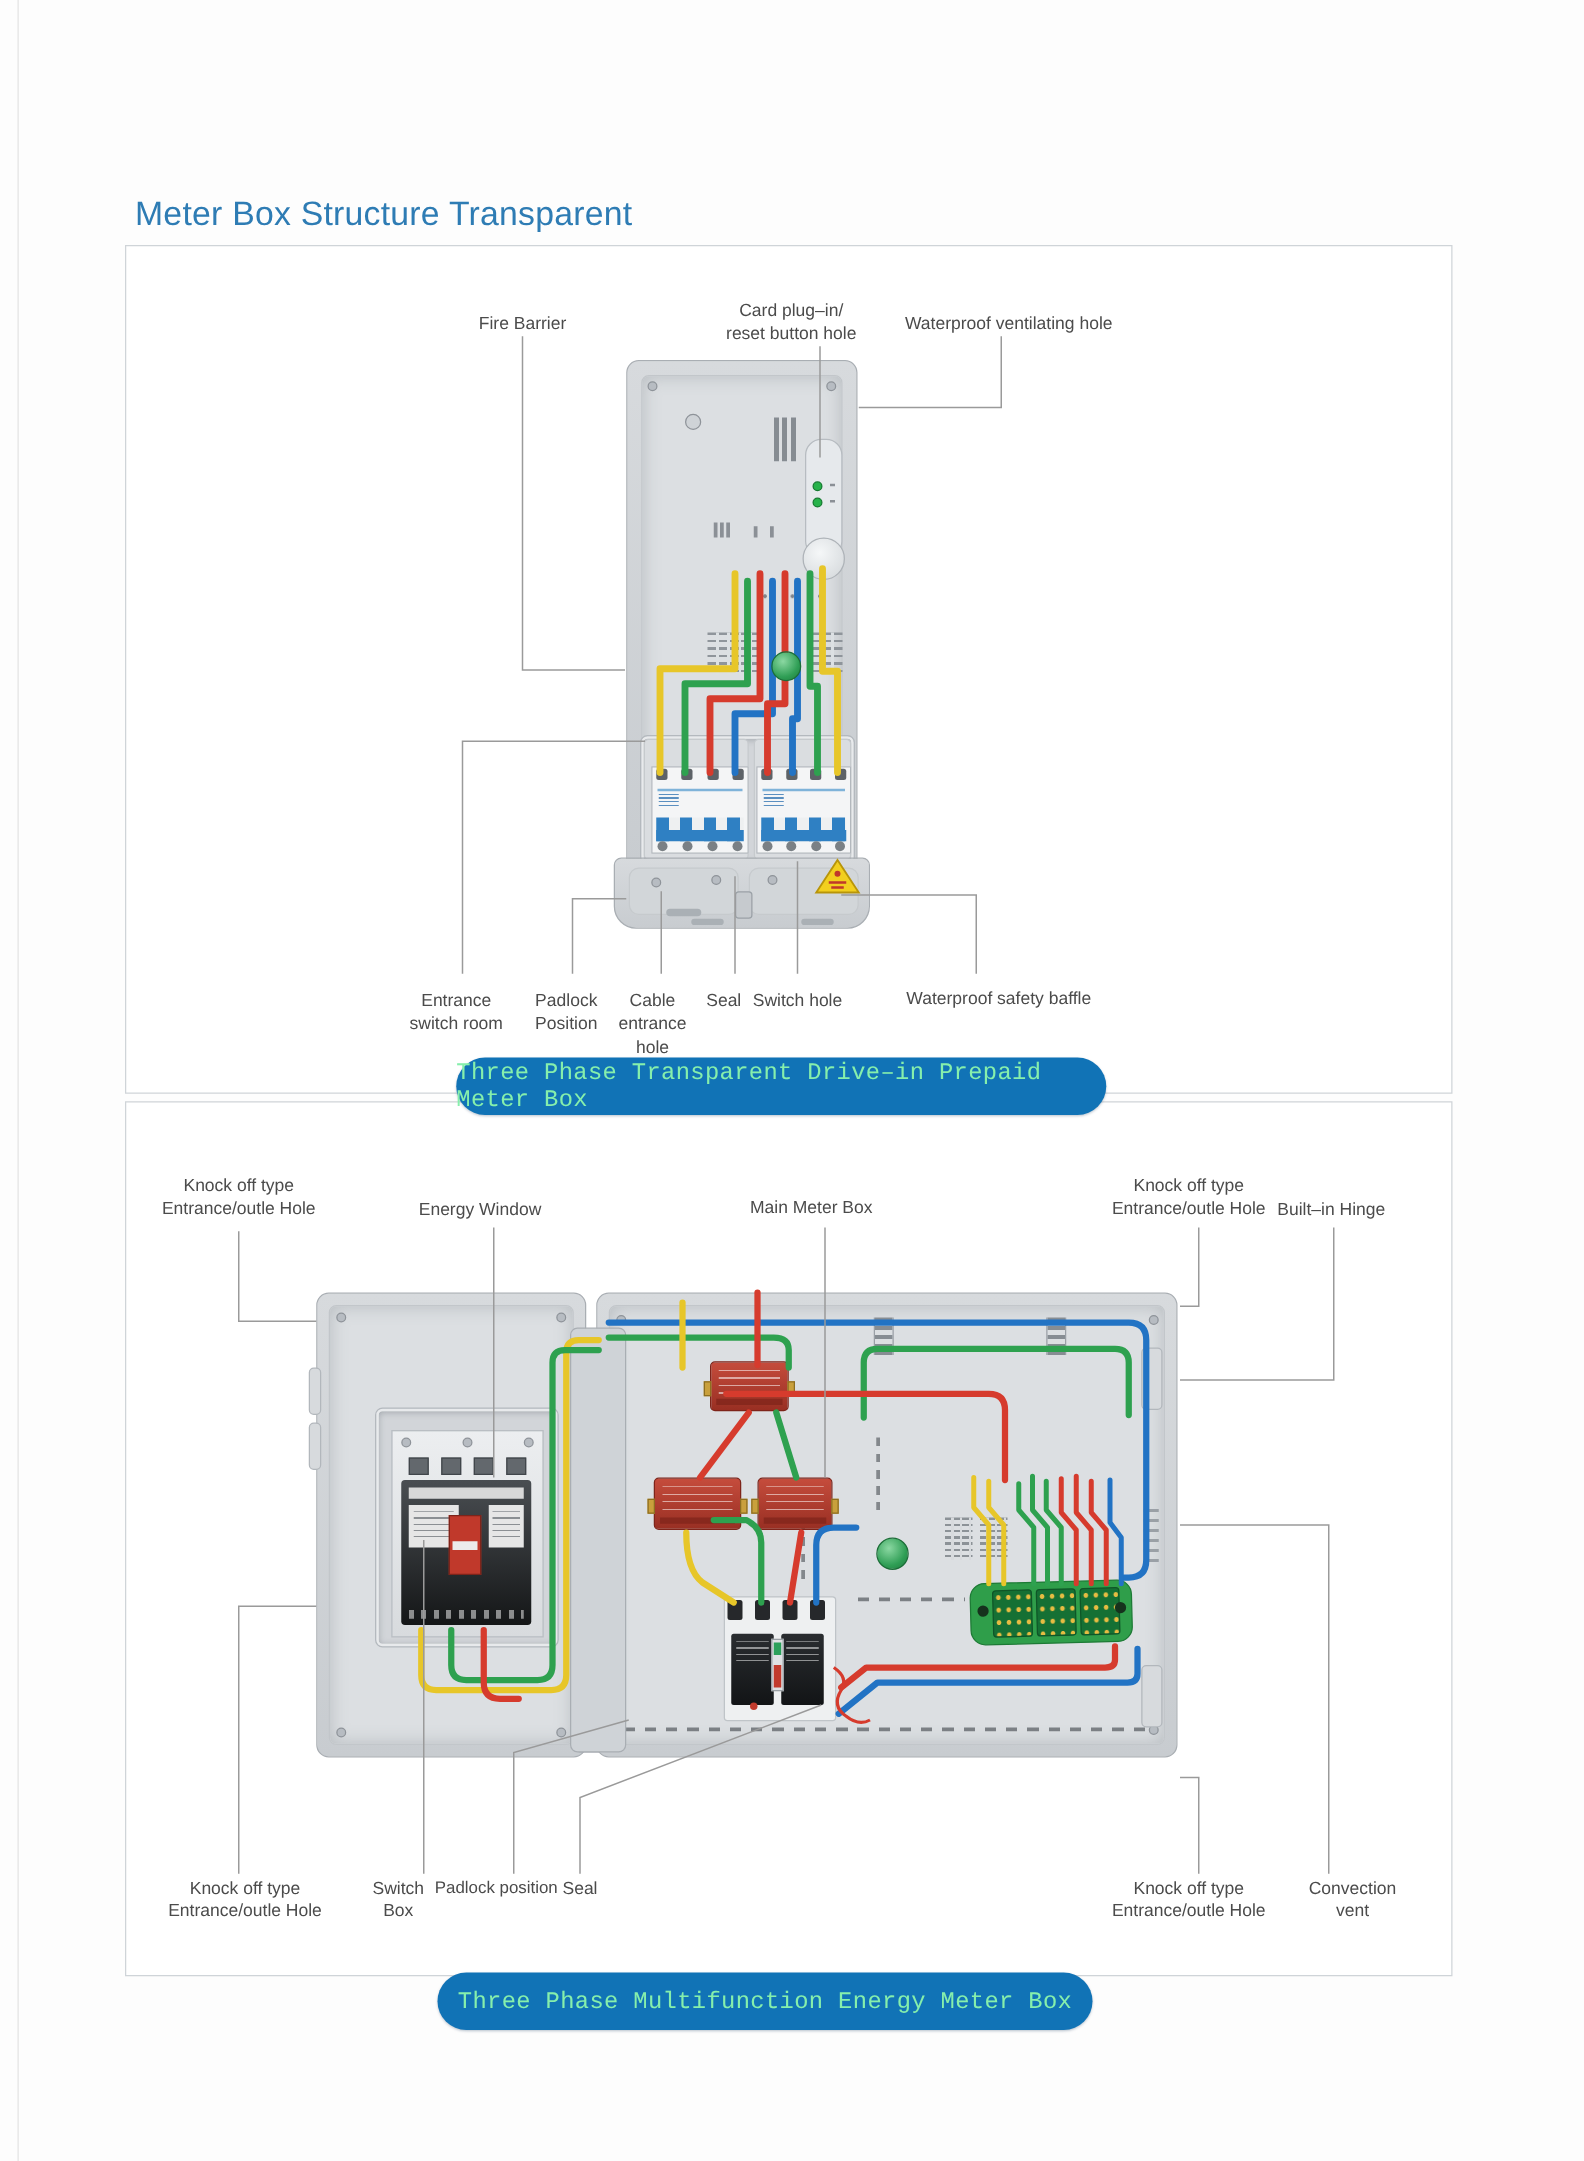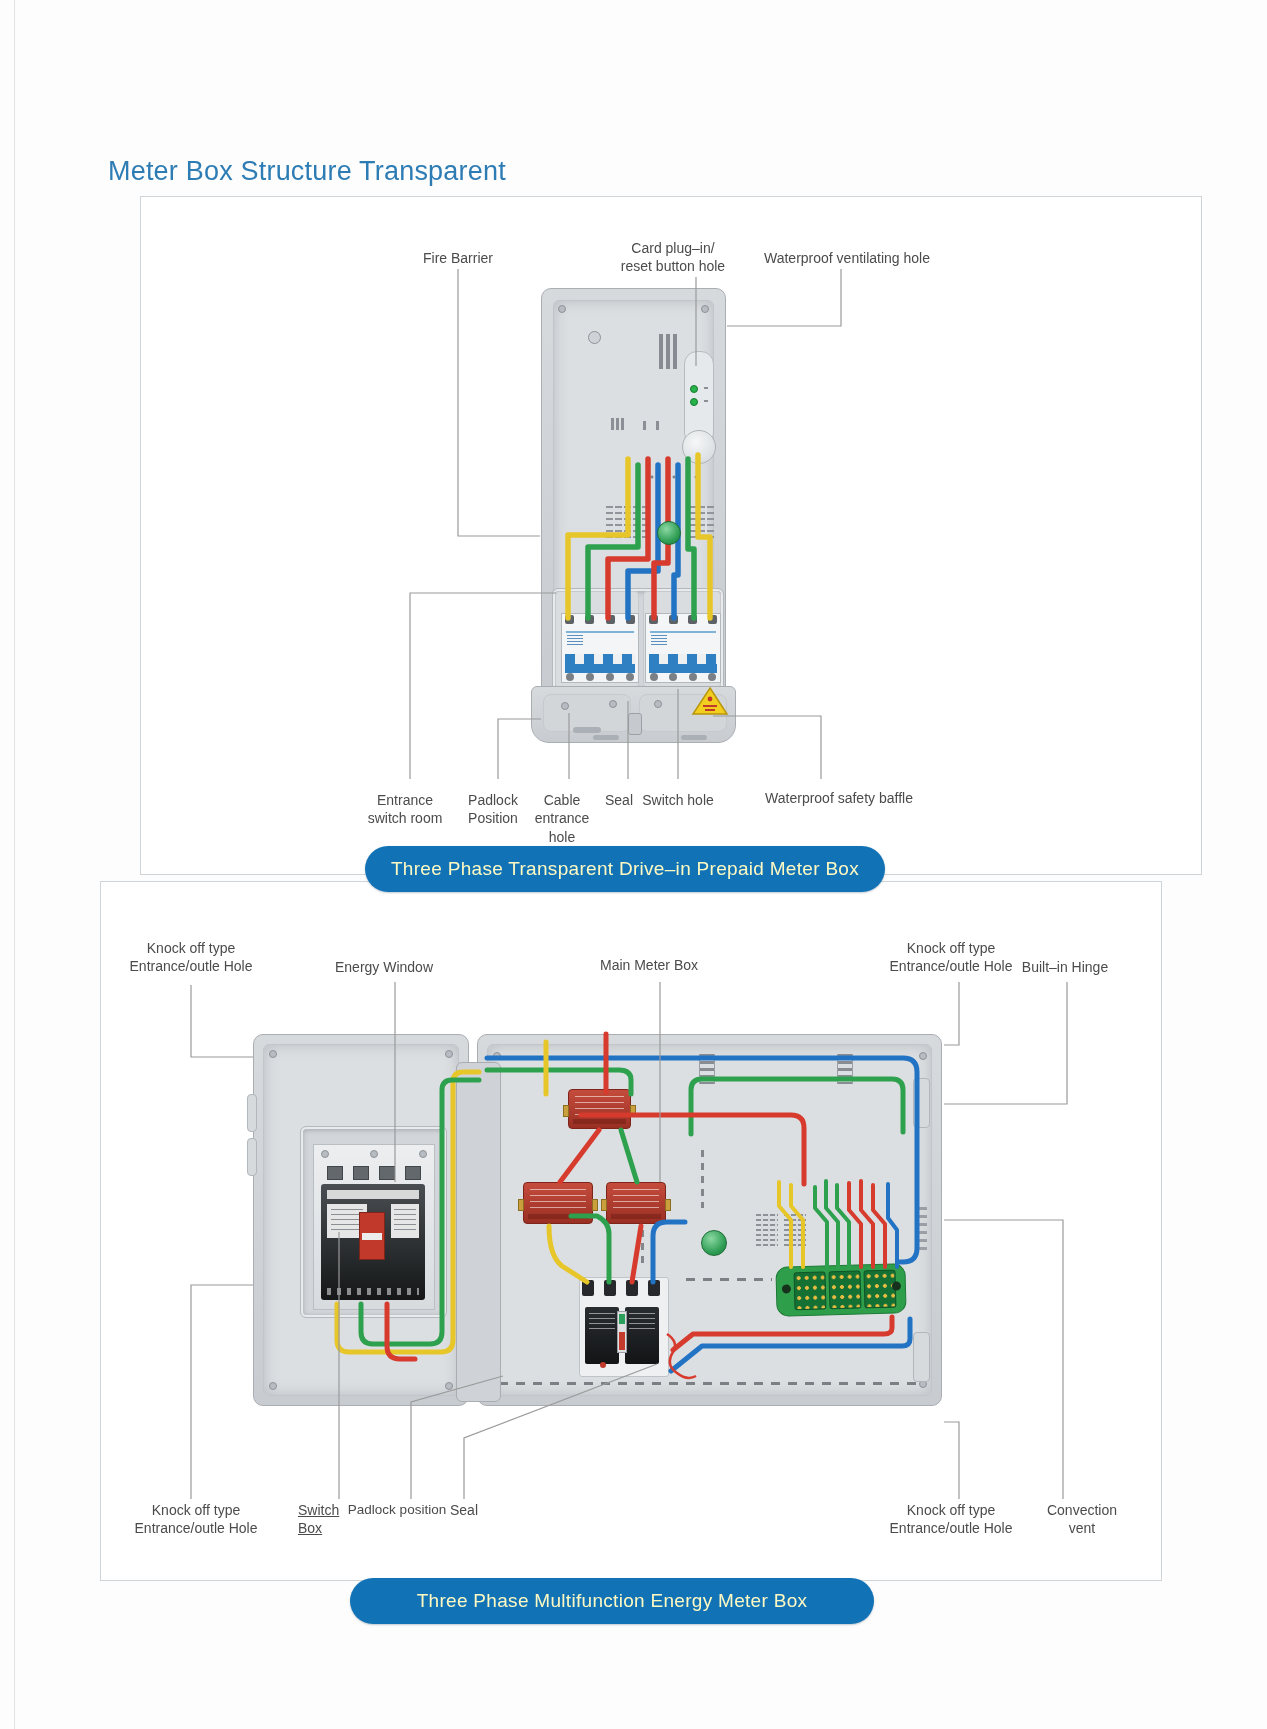--- a/index.html
+++ b/index.html
@@ -1,24 +1,24 @@
 <!DOCTYPE html>
 <html><head>
 <meta charset="utf-8">
 <style>
   html,body{margin:0;padding:0;}
   body{position:relative;width:1267px;height:1729px;background:#fdfdfd;font-family:"Liberation Sans",sans-serif;overflow:hidden;}
   .page-edge{position:absolute;left:14px;top:0;width:1px;height:1729px;background:#e3e3e3;}
   .page-title{position:absolute;left:108px;top:138px;font-size:27px;font-weight:500;color:#2e7cb4;letter-spacing:.2px;}
   .panel{position:absolute;left:100px;width:1060px;background:#fff;border:1px solid #cfd4d8;}
-  #panel1{top:196px;height:677px;margin-left:40px;}
+  #panel1{top:196px;height:677px;}
   #panel2{top:881px;height:698px;}
   .lbl{position:absolute;font-size:14px;line-height:1.32;color:#4b4b4b;text-align:center;white-space:pre-line;transform:translateX(-50%);}
-  .lbl.la{transform:none;text-align:left;text-decoration:underline;}
-  .pill{position:absolute;background:#1173b6;border-radius:24px;color:#fef9c3;display:flex;align-items:center;justify-content:center;font-size:19px;letter-spacing:.3px;z-index:30;box-shadow:0 1px 2px rgba(0,40,80,.25);}
+  .lbl.la{transform:none;text-align:center;}
+  .pill{position:absolute;background:#1173b6;border-radius:24px;color:#86efac;display:flex;align-items:center;justify-content:center;font-size:19px;letter-spacing:.3px;z-index:30;box-shadow:0 1px 2px rgba(0,40,80,.25);font-family:Liberation Mono, monospace;}
   svg.overlay{position:absolute;left:0;top:0;pointer-events:none;z-index:12;}
   
   .shell{position:absolute;background:linear-gradient(180deg,#d7dadd,#c8ccd0);border:1px solid #a9aeb3;box-sizing:border-box;}
   .shell-inner{position:absolute;background:#dcdfe2;border:1px solid #c2c6ca;border-radius:6px;box-shadow:inset 0 0 14px rgba(115,122,130,.35);box-sizing:border-box;}
   .screw{position:absolute;width:8px;height:8px;border-radius:50%;background:#b7bcc2;border:1px solid #8e9399;box-sizing:border-box;}
   .grille{position:absolute;background:repeating-linear-gradient(to right,rgba(0,0,0,0) 0 7px,#dce0e3 7px 9px),repeating-linear-gradient(to bottom,#8f959b 0 2px,rgba(0,0,0,0) 2px 6px);}
   .bars3{position:absolute;width:18px;height:35px;background:repeating-linear-gradient(to right,#868c92 0 4px,rgba(0,0,0,0) 4px 7px);}
   .tick{position:absolute;background:#8b9096;}
   .dots{position:absolute;background-image:radial-gradient(circle,#7d838a 1.2px,rgba(0,0,0,0) 1.8px);background-size:22px 8px;}
   .winframe{position:absolute;border:2px solid #e8eaec;outline:1px solid #b4b9be;background:#d2d5d9;border-radius:5px;box-shadow:inset 0 1px 5px rgba(96,102,110,.4);box-sizing:border-box;}

